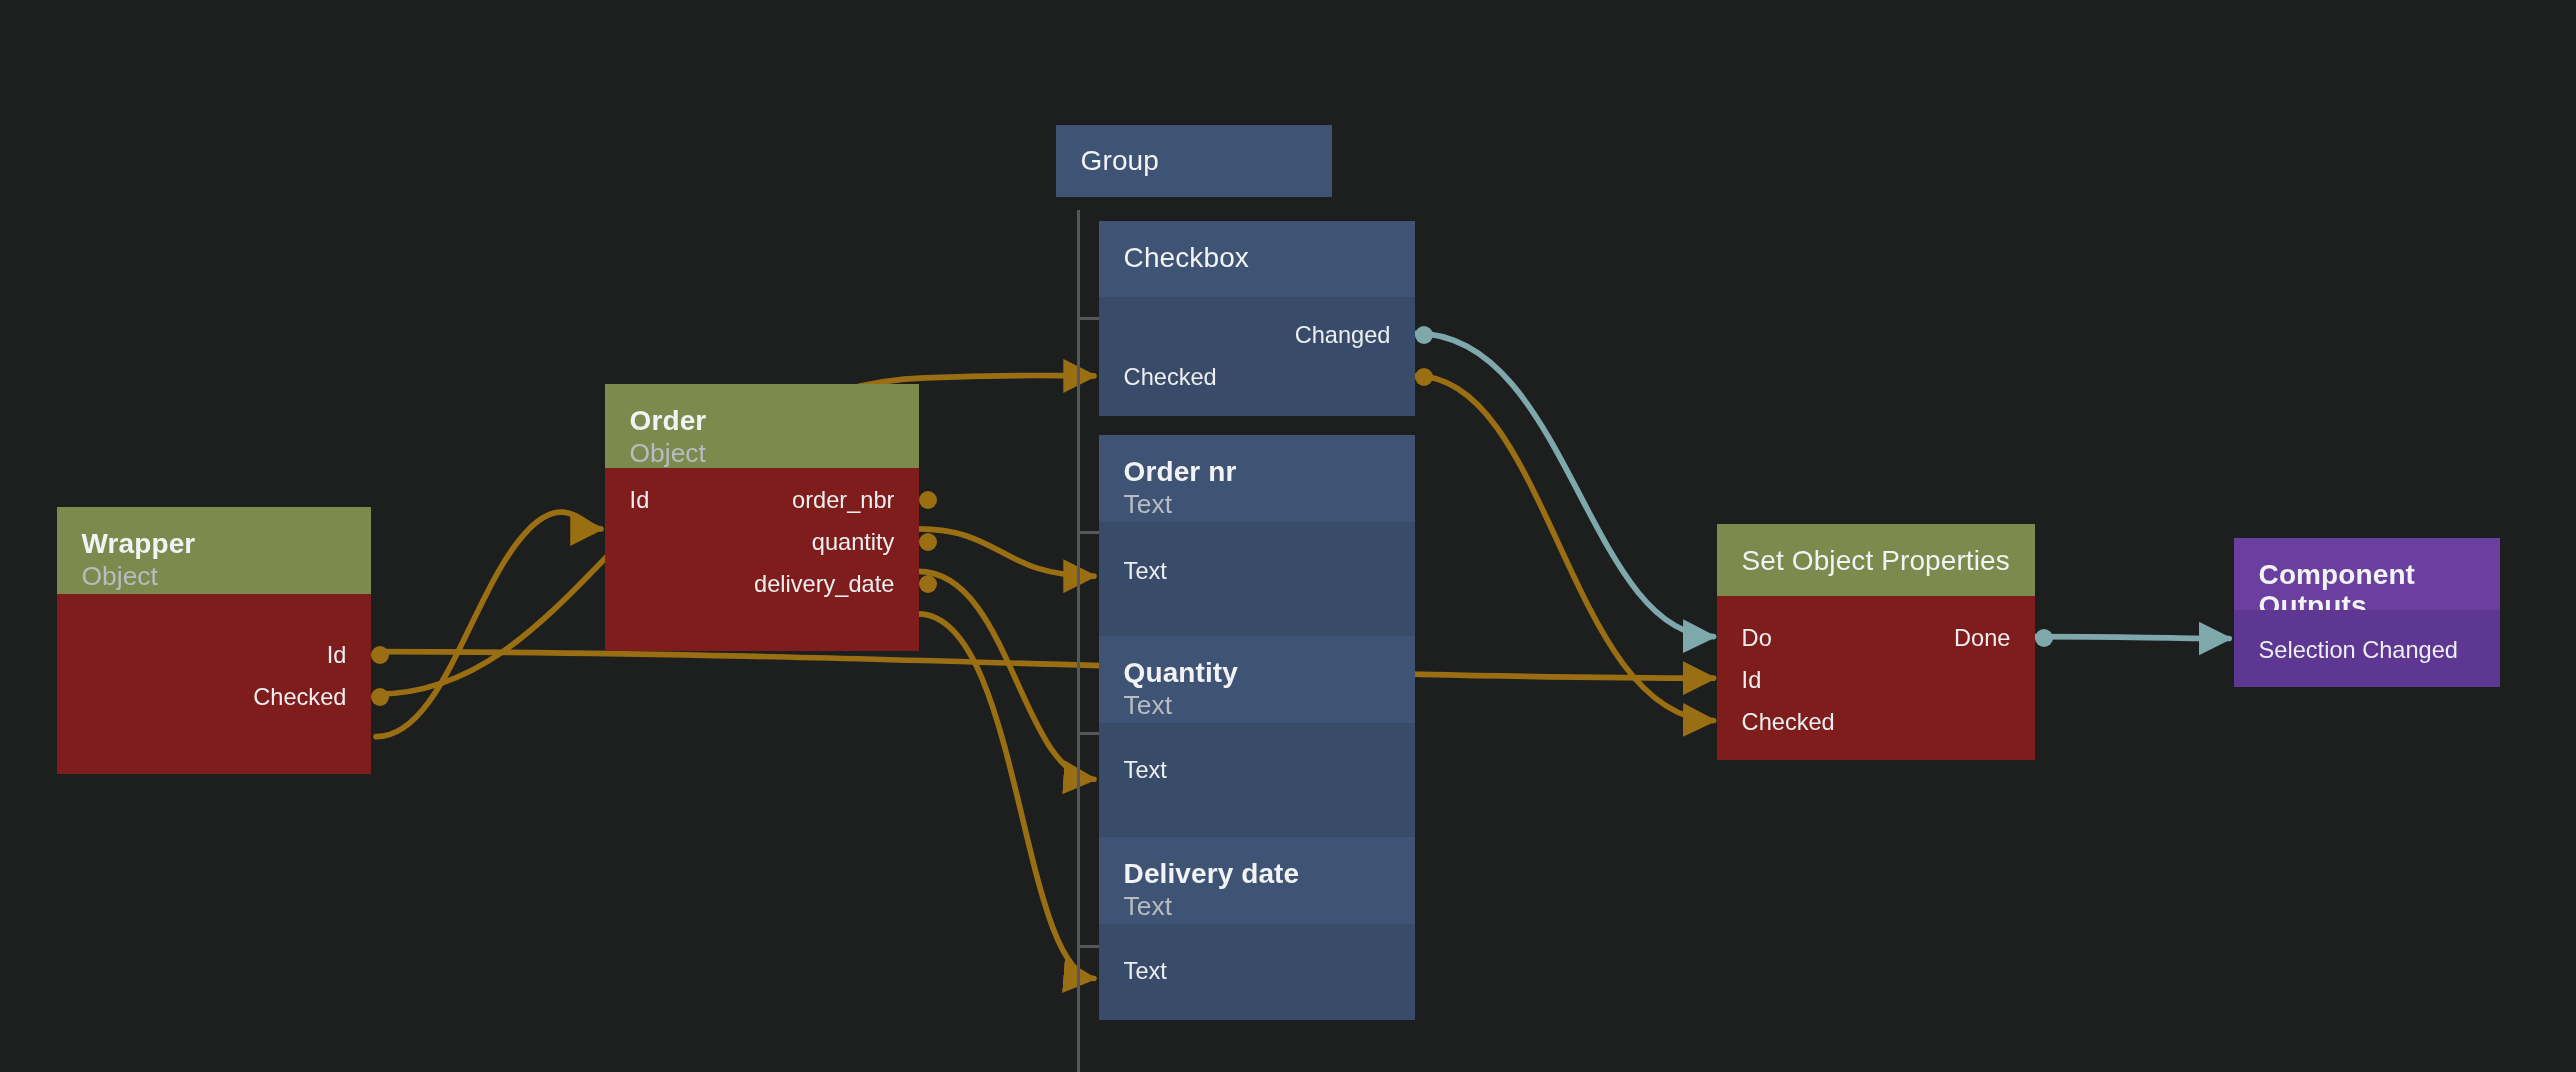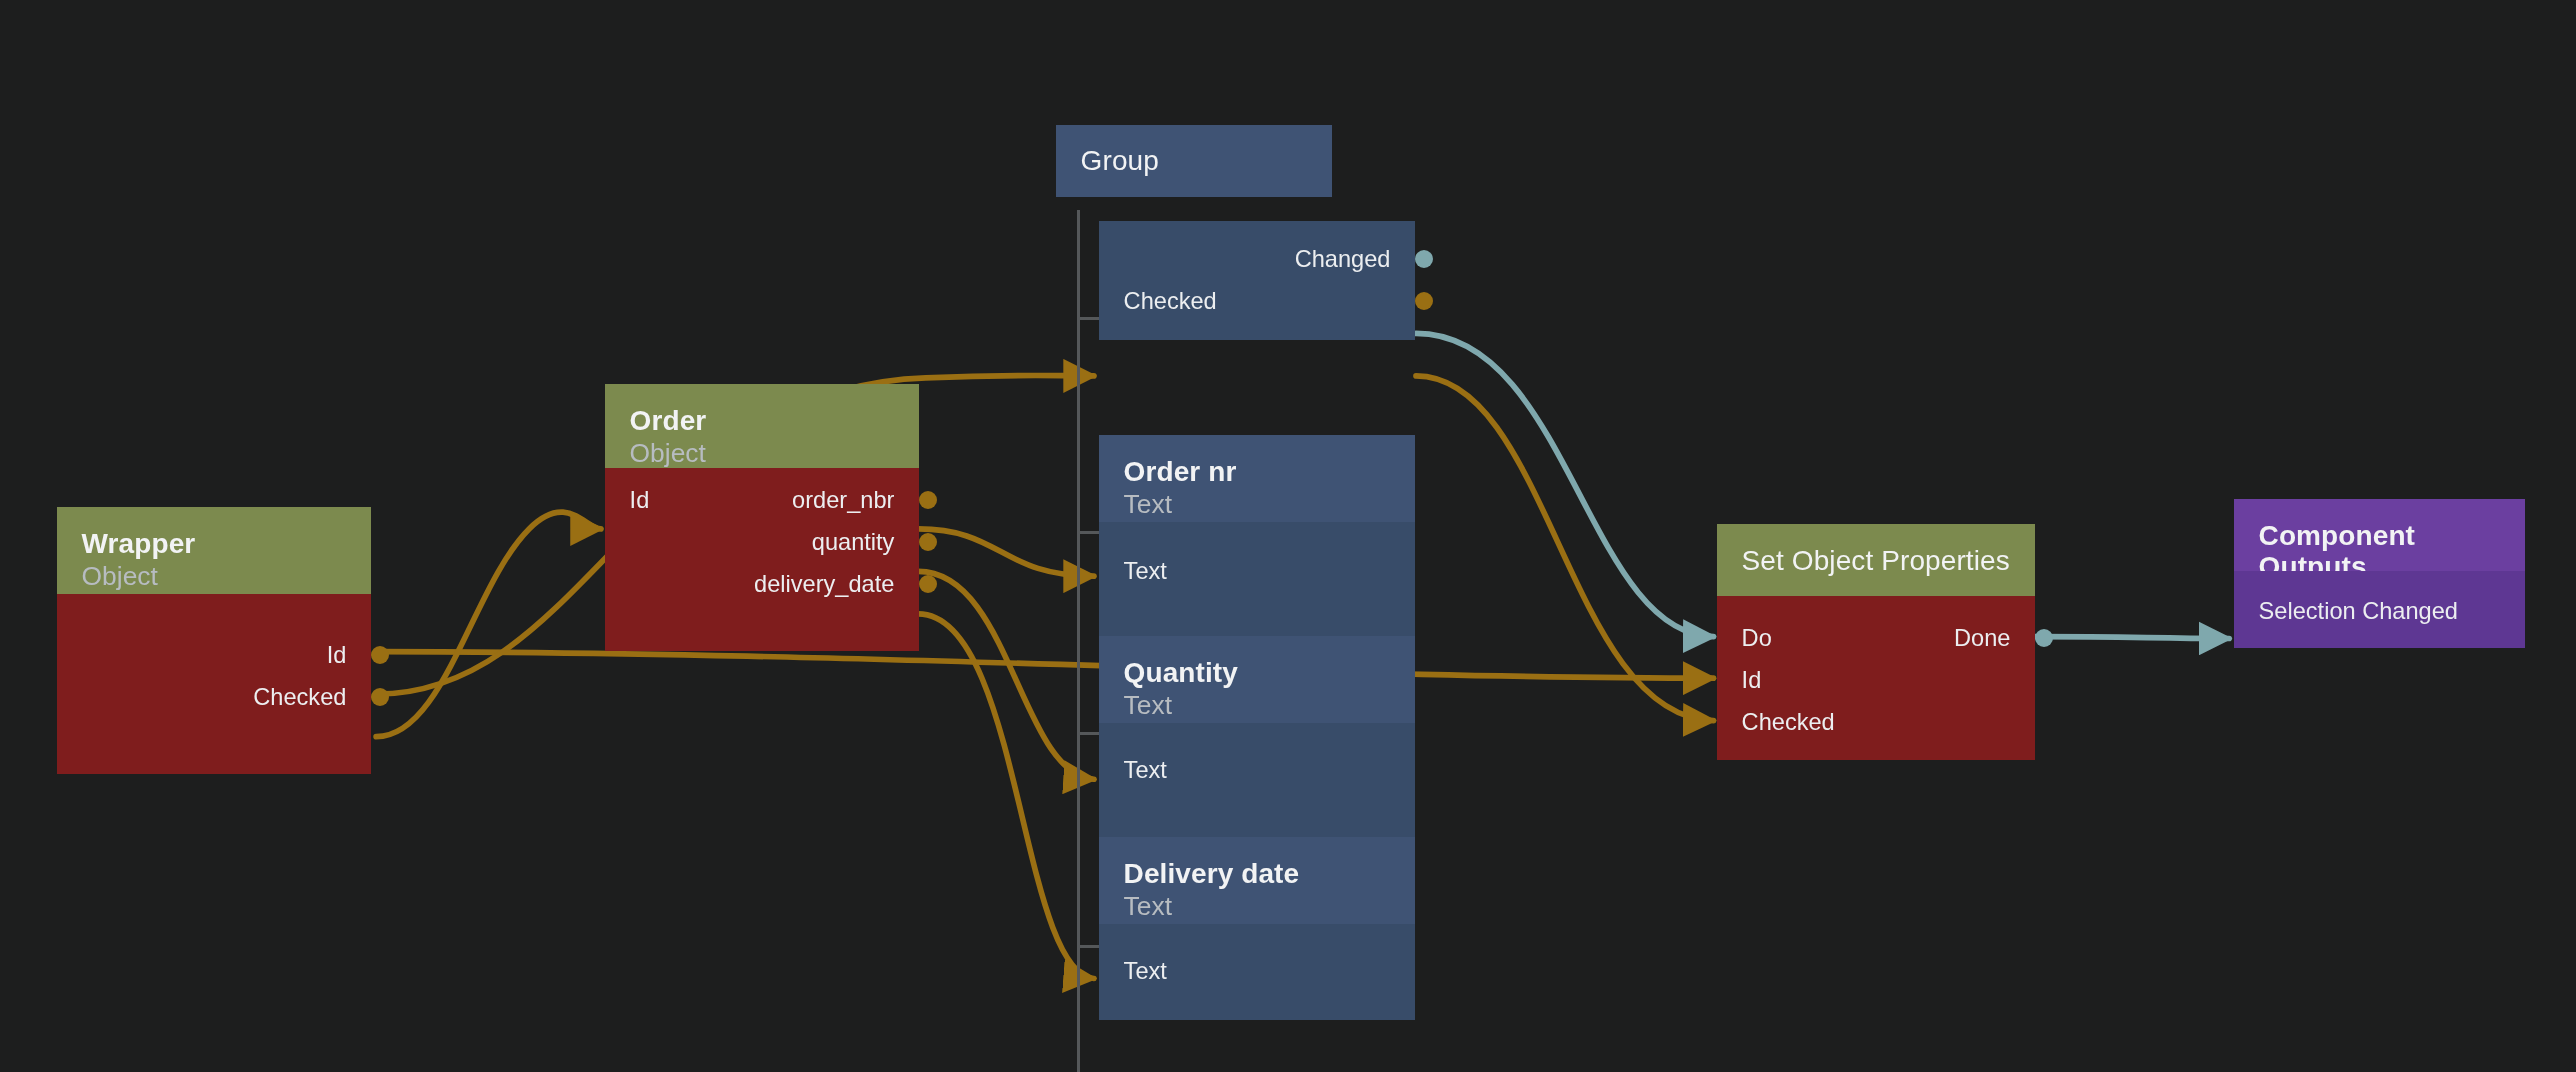--- a/index.html
+++ b/index.html
@@ -122,20 +122,23 @@
     </div>
   </div>
 
   <div class="node blue" style="left:1056px;top:125px;width:276px;">
     <div class="hdr" style="height:72px;display:flex;align-items:center;padding-top:0;">
       <div class="ttl" style="font-weight:normal;">Group</div>
     </div>
   </div>
 
   <div class="node blue" style="left:1099px;top:221px;width:316px;">
+    <div class="hdr" style="height:76px;display:flex;align-items:flex-start;">
+      <div class="ttl" style="font-weight:normal;">Checkbox</div>
+    </div>
     <div class="body" style="height:119px;padding-top:17px;">
       <div class="row out">
         <span>Changed</span>
         <span class="dot teal"></span>
       </div>
       <div class="row in">
         <span>Checked</span>
         <span class="dot amber"></span>
       </div>
     </div>
@@ -189,21 +192,21 @@
       </div>
       <div class="row in">
         <span>Id</span>
       </div>
       <div class="row in">
         <span>Checked</span>
       </div>
     </div>
   </div>
 
-  <div class="node purple" style="left:2234px;top:499px;width:291px;">
+  <div class="node purple" style="left:2234px;top:538px;width:266px;">
     <div class="hdr" style="height:72px;display:flex;align-items:flex-start;">
       <div class="ttl">Component Outputs</div>
     </div>
     <div class="body" style="height:77px;padding-top:19px;">
       <div class="row in">
         <span>Selection Changed</span>
       </div>
     </div>
   </div>
 

